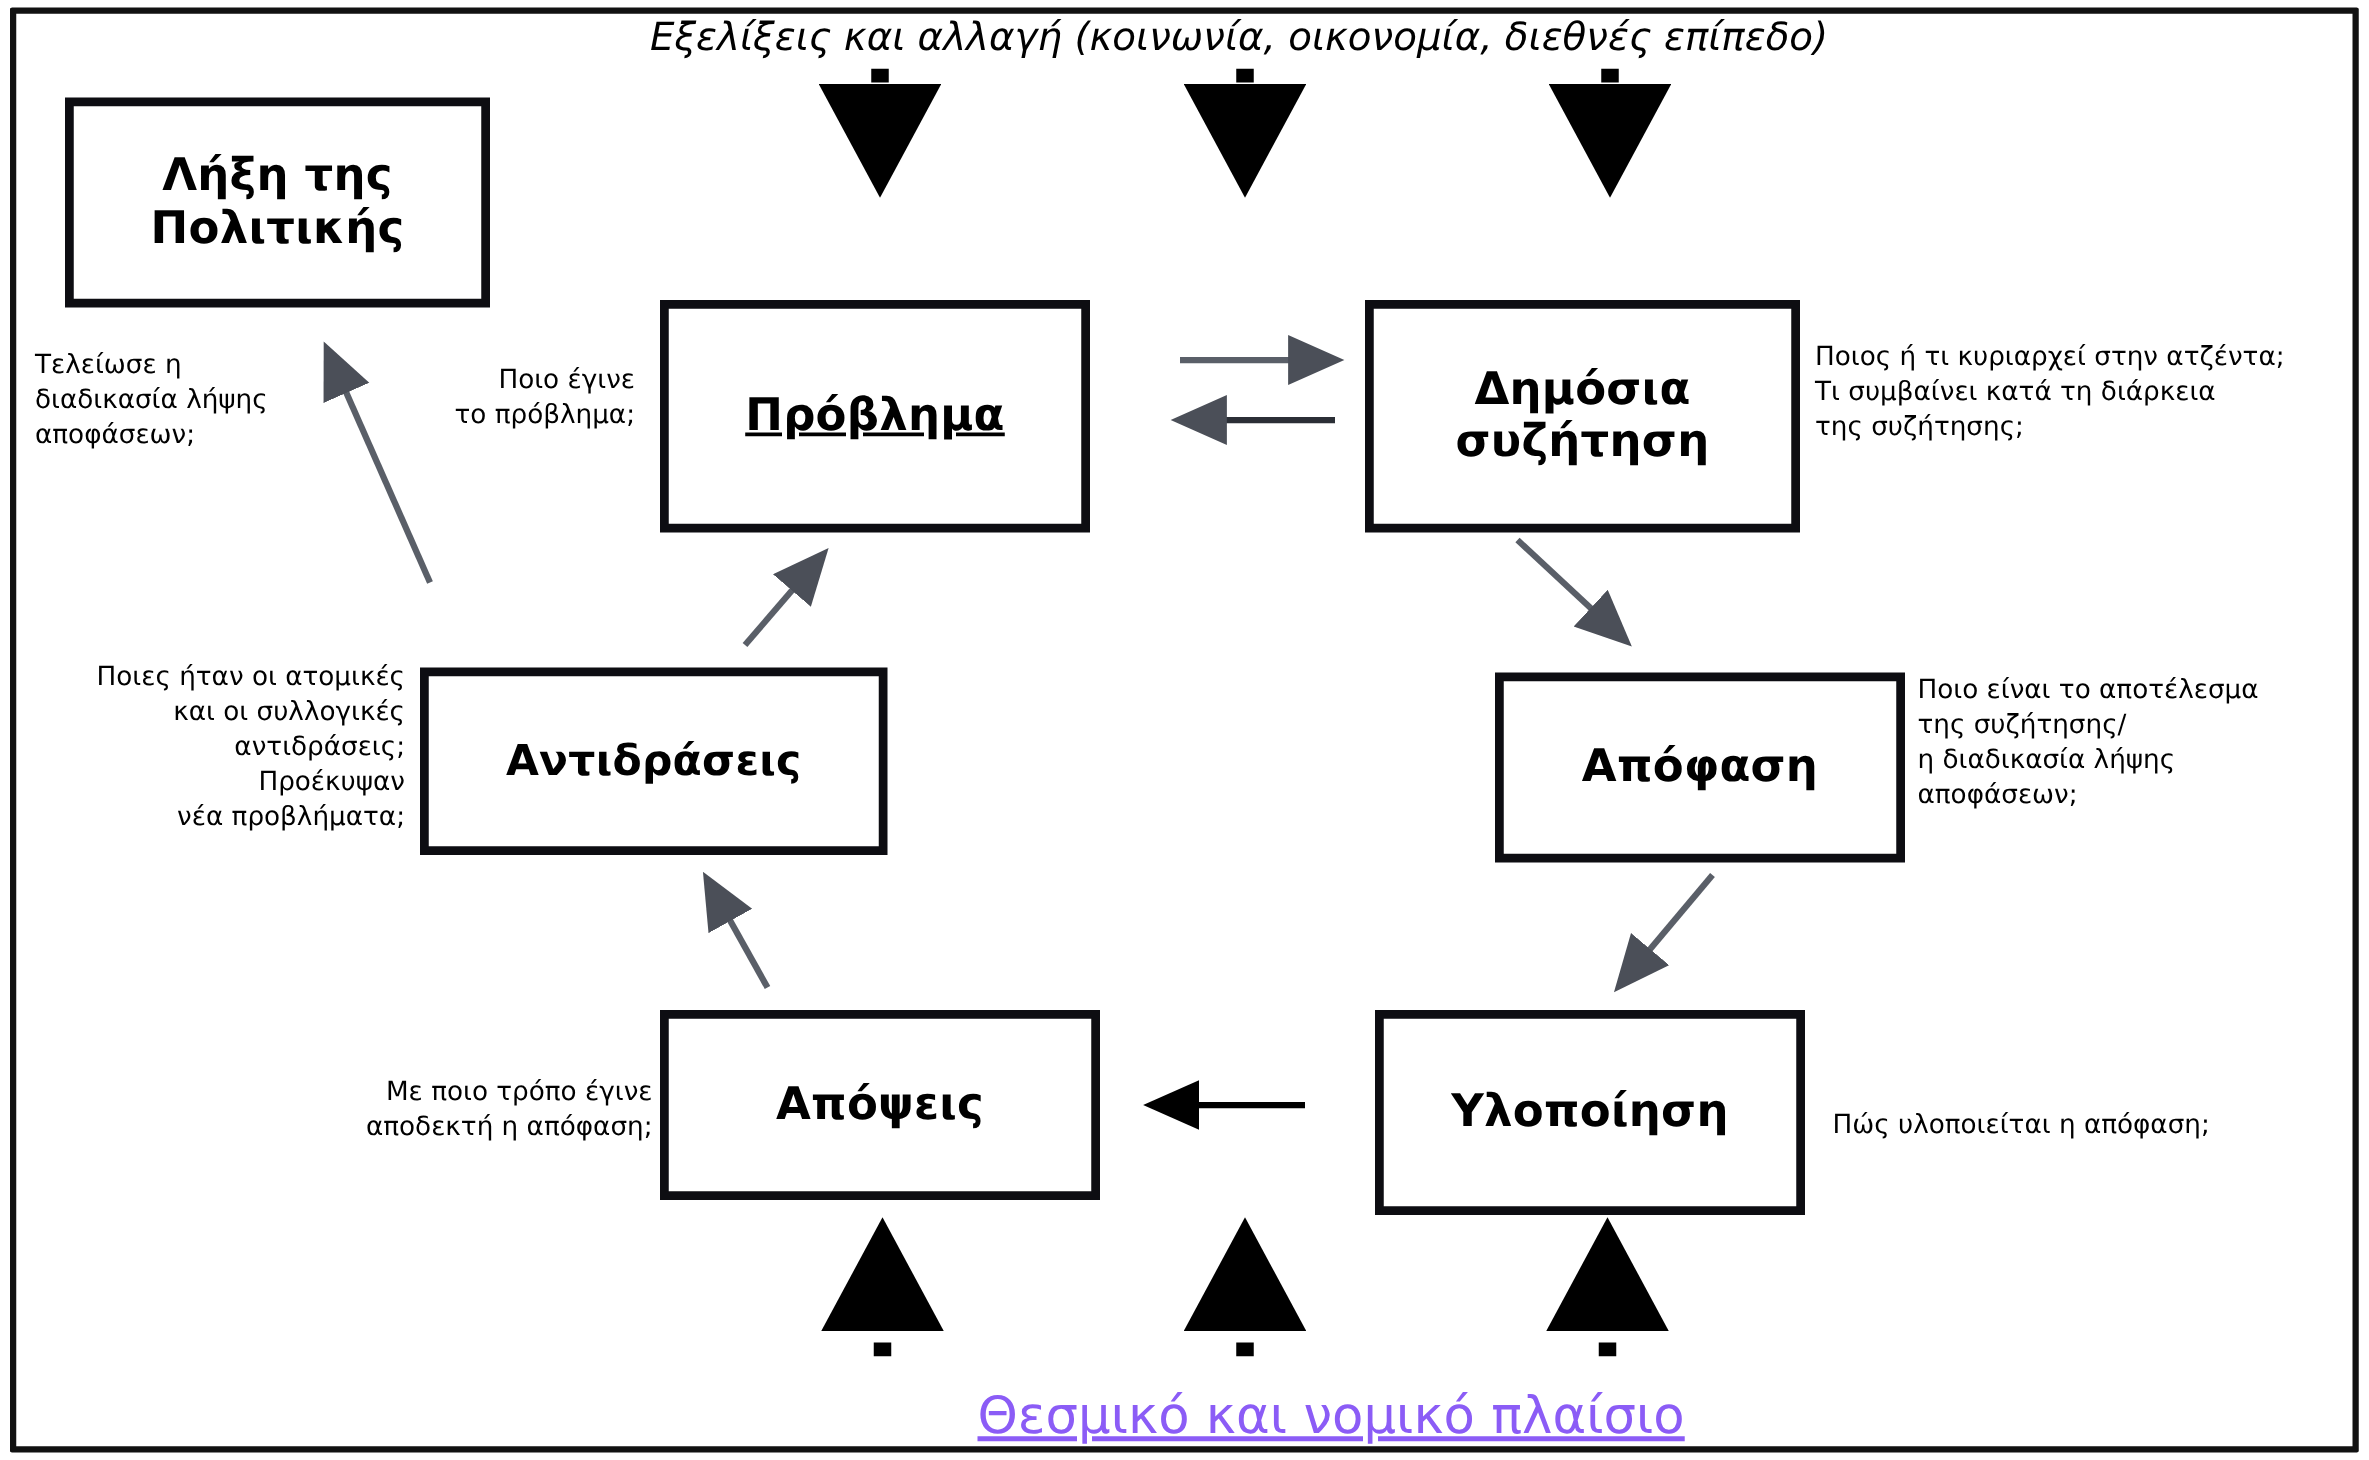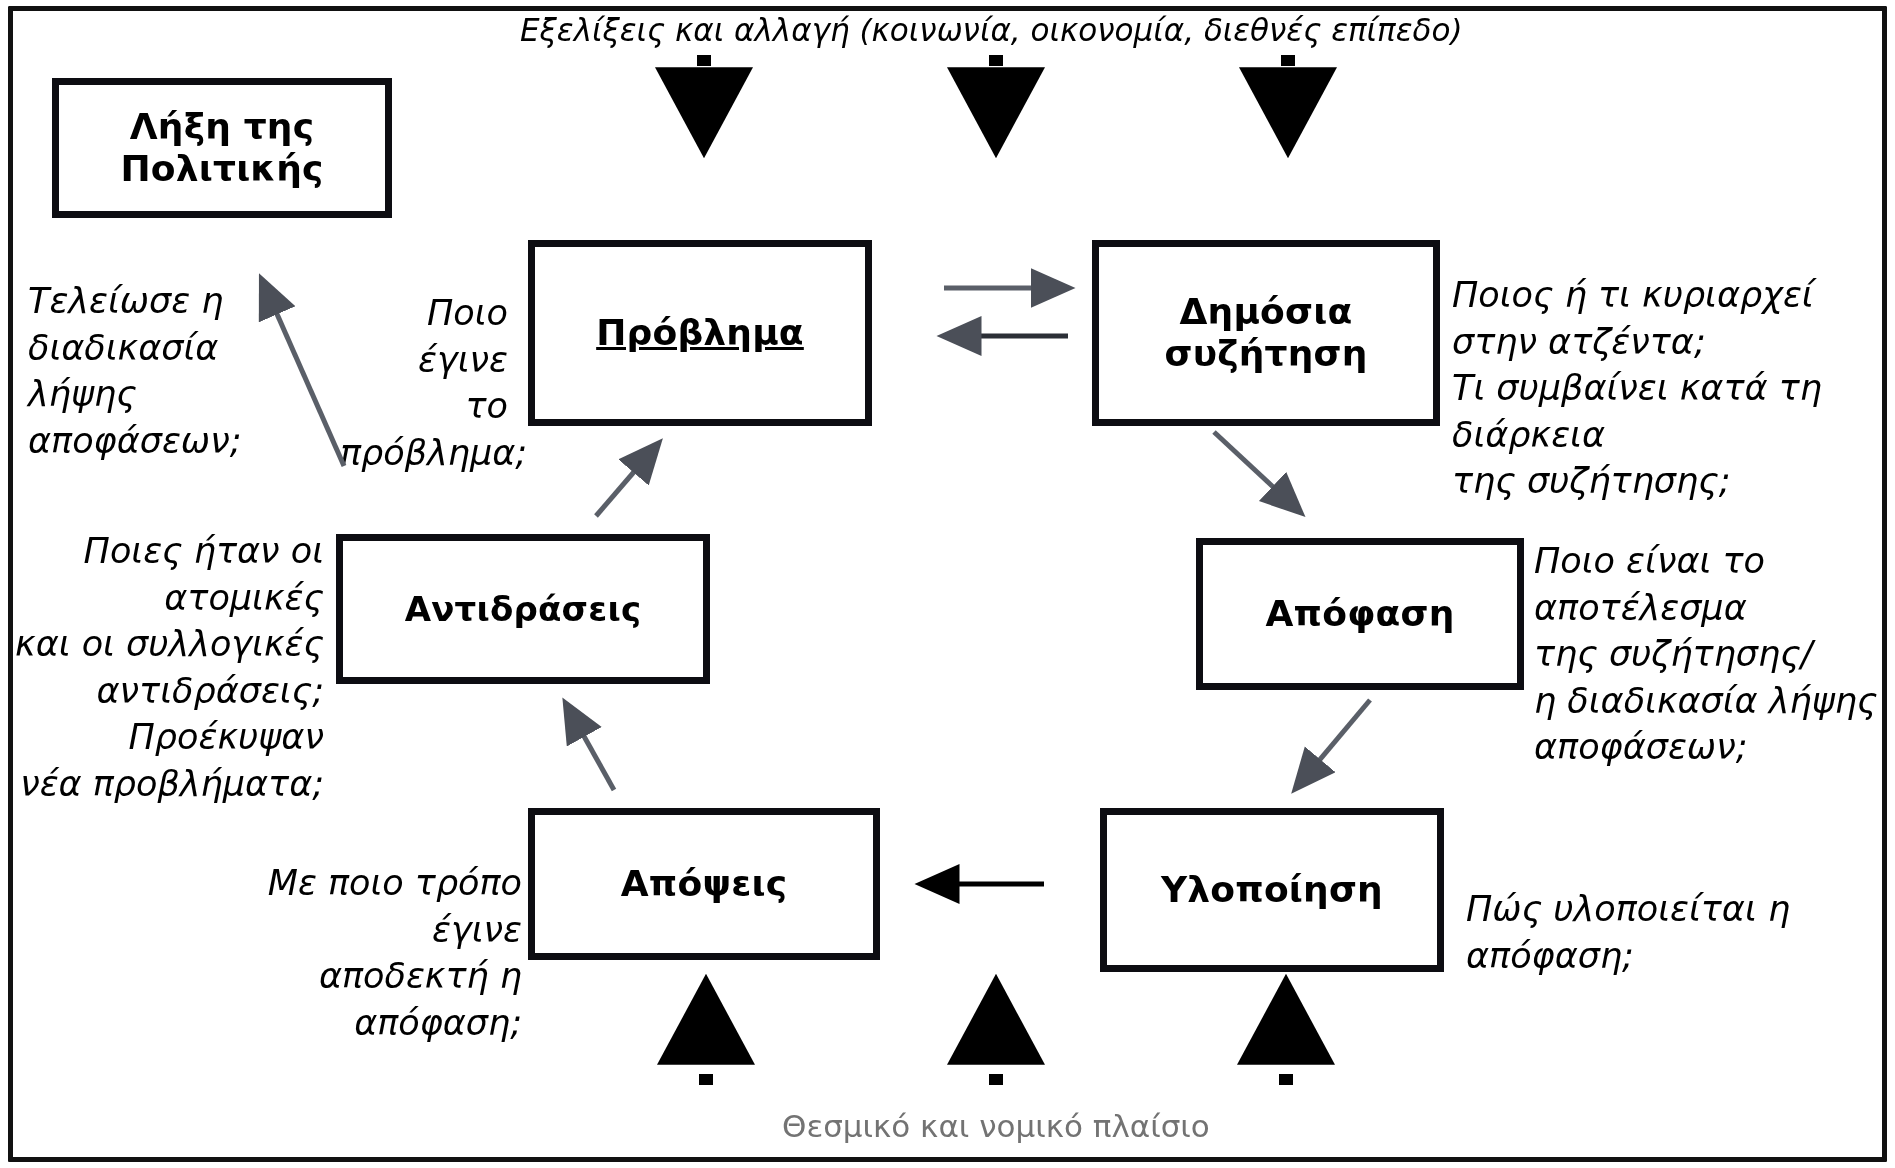--- a/index.html
+++ b/index.html
@@ -45,56 +45,56 @@
     font-weight: bold;
     font-size: 36px;
     line-height: 1.18;
     color: #000000;
     letter-spacing: .2px;
   }
   .node.small { font-size: 34px; }
   
   .note {
     position: absolute;
-    font-style: italic;
-    font-size: 35px;
+    font-size: 21px;
     line-height: 1.33;
     color: #000000;
     white-space: pre-line;
   }
   .note.right { text-align: right; }
   .note.left  { text-align: left; }
   
   .band-label {
     position: absolute;
     font-style: italic;
     font-size: 31px;
     color: #000000;
     white-space: nowrap;
   }
   .footer-label {
     position: absolute;
     font-style: normal;
-    font-size: 31px;
-    color: #737373;
+    font-size: 41px;
+    color: #8b5cf6;
     white-space: nowrap;
+    text-decoration: underline;
   }
 </style>
 </head>
 <body>
 
 <div id="canvas">
 
   <div id="frame"></div>
 
   <div class="band-label" style="left:520px; top:12px;">Εξελίξεις και αλλαγή (κοινωνία, οικονομία, διεθνές επίπεδο)</div>
 
   <div class="footer-label" style="left:782px; top:1108px;">Θεσμικό και νομικό πλαίσιο</div>
 
-  <div class="node" style="left: 52px; top: 78px; width: 340px; height: 140px; white-space: pre-line;">Λήξη της
+  <div class="node" style="left: 52px; top: 78px; width: 340px; height: 168px; white-space: pre-line;">Λήξη της
 Πολιτικής</div>
 
   <div class="node" style="left: 528px; top: 240px; width: 344px; height: 186px; white-space: pre-line; text-decoration: underline;">Πρόβλημα</div>
 
   <div class="node" style="left: 1092px; top: 240px; width: 348px; height: 186px; white-space: pre-line;">Δημόσια
 συζήτηση</div>
 
   <div class="node" style="left: 1196px; top: 538px; width: 328px; height: 152px; white-space: pre-line;">Απόφαση</div>
 
   <div class="node" style="left: 1100px; top: 808px; width: 344px; height: 164px; white-space: pre-line;">Υλοποίηση</div>

